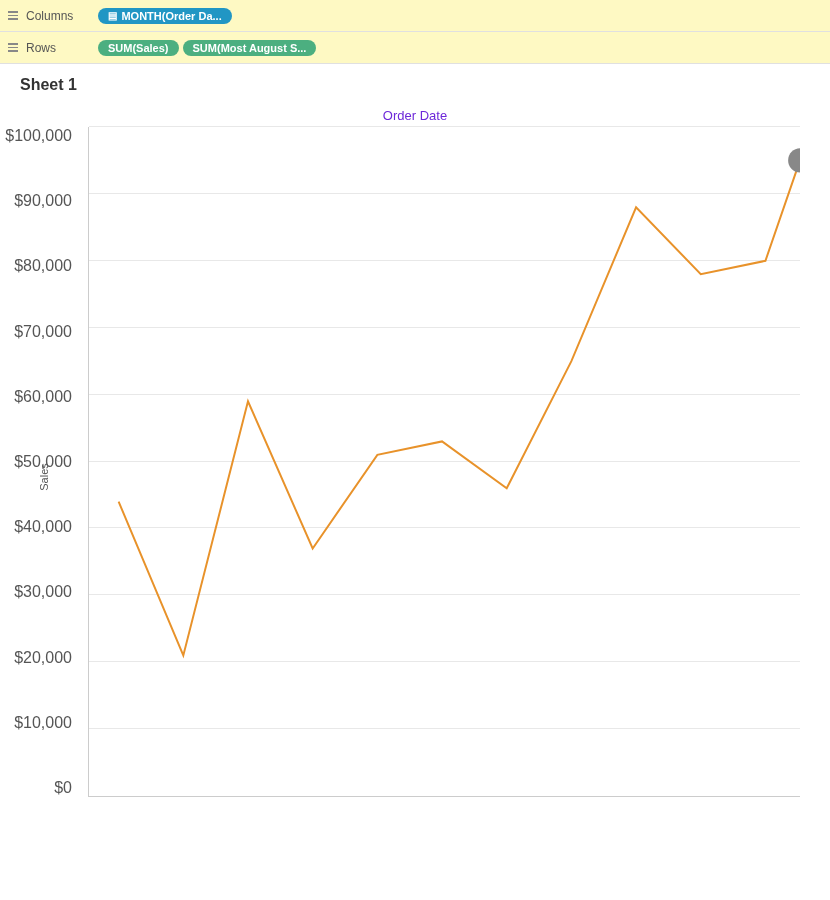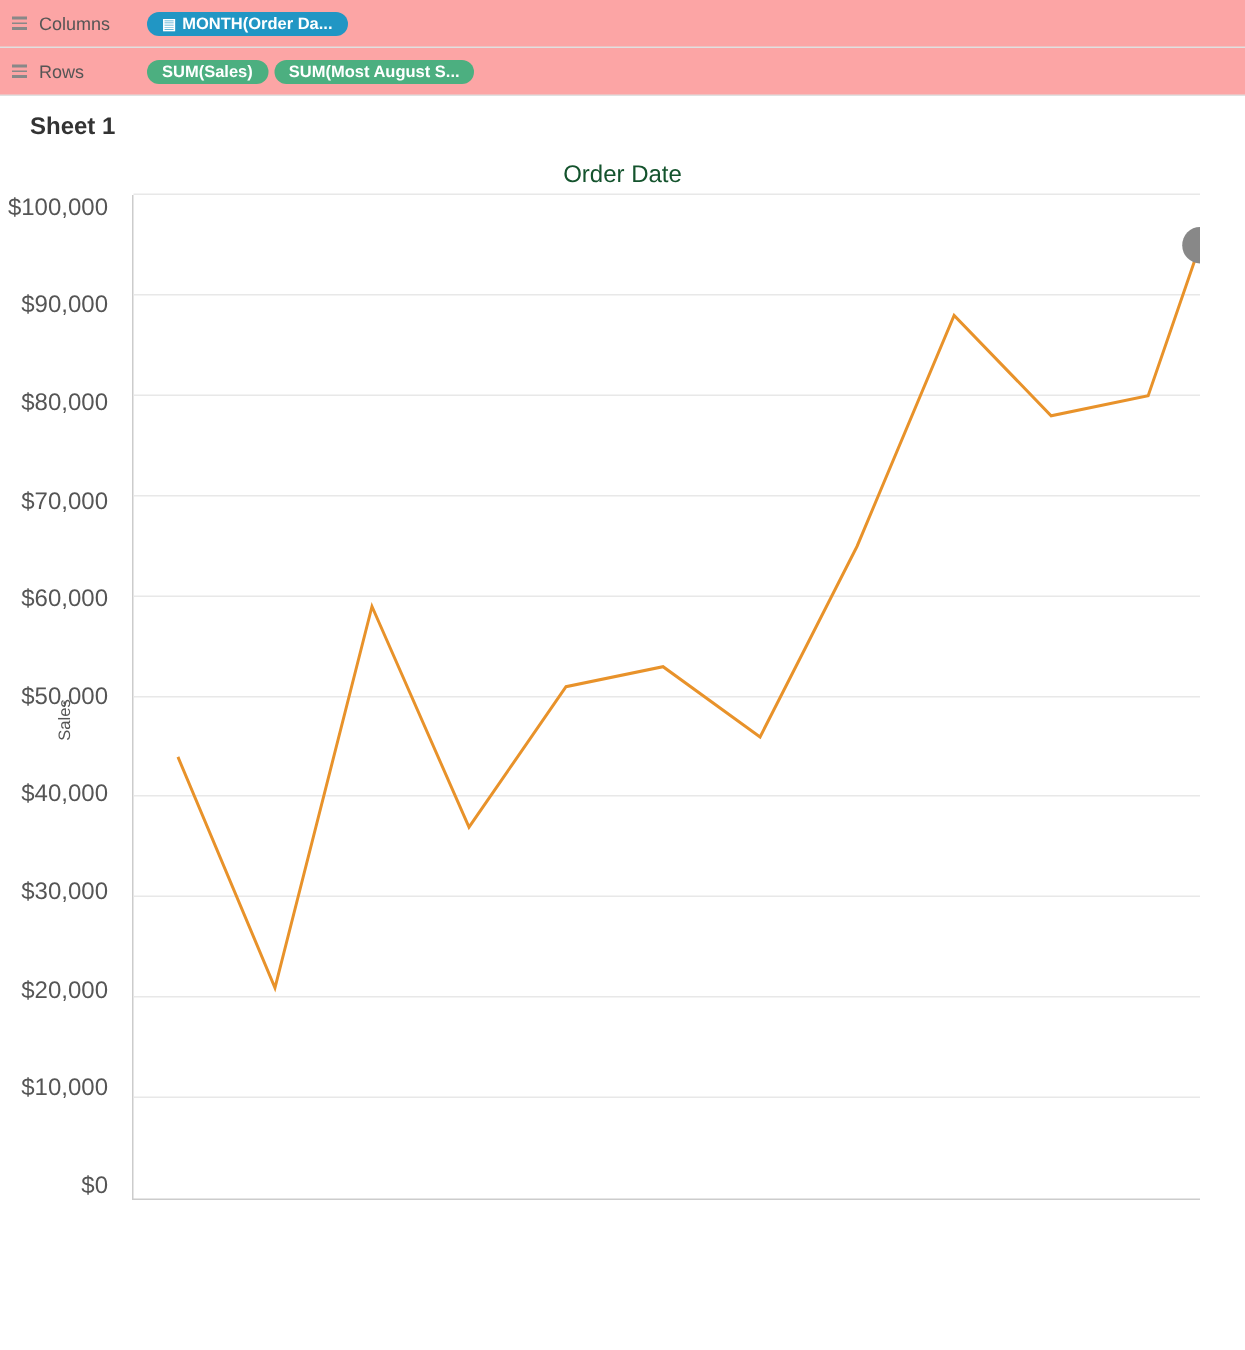--- a/index.html
+++ b/index.html
@@ -4,21 +4,21 @@
   <style>
     * { margin: 0; padding: 0; box-sizing: border-box; }
     body { font-family: 'Segoe UI', Arial, sans-serif; background: #fff; width: 830px; height: 900px; overflow: hidden; }
 
     .toolbar-row {
       display: flex;
       align-items: center;
       height: 32px;
       border-bottom: 1px solid #e0e0e0;
       padding: 0 8px;
-      background: #fca5a5;
+      background: #fef9c3;
     }
 
     .toolbar-label {
       font-size: 12px;
       color: #555;
       width: 90px;
       display: flex;
       align-items: center;
       gap: 4px;
     }
@@ -63,22 +63,22 @@
 
     .chart-area {
       position: relative;
       width: 100%;
       height: 780px;
       padding: 10px 20px 60px 20px;
     }
 
     .chart-header {
       text-align: center;
-      font-size: 16px;
-      color: #14532d;
+      font-size: 13px;
+      color: #6d28d9;
       margin-bottom: 4px;
     }
 
     .chart-inner {
       position: relative;
       width: 100%;
       height: 700px;
     }
 
     .y-axis-labels {

